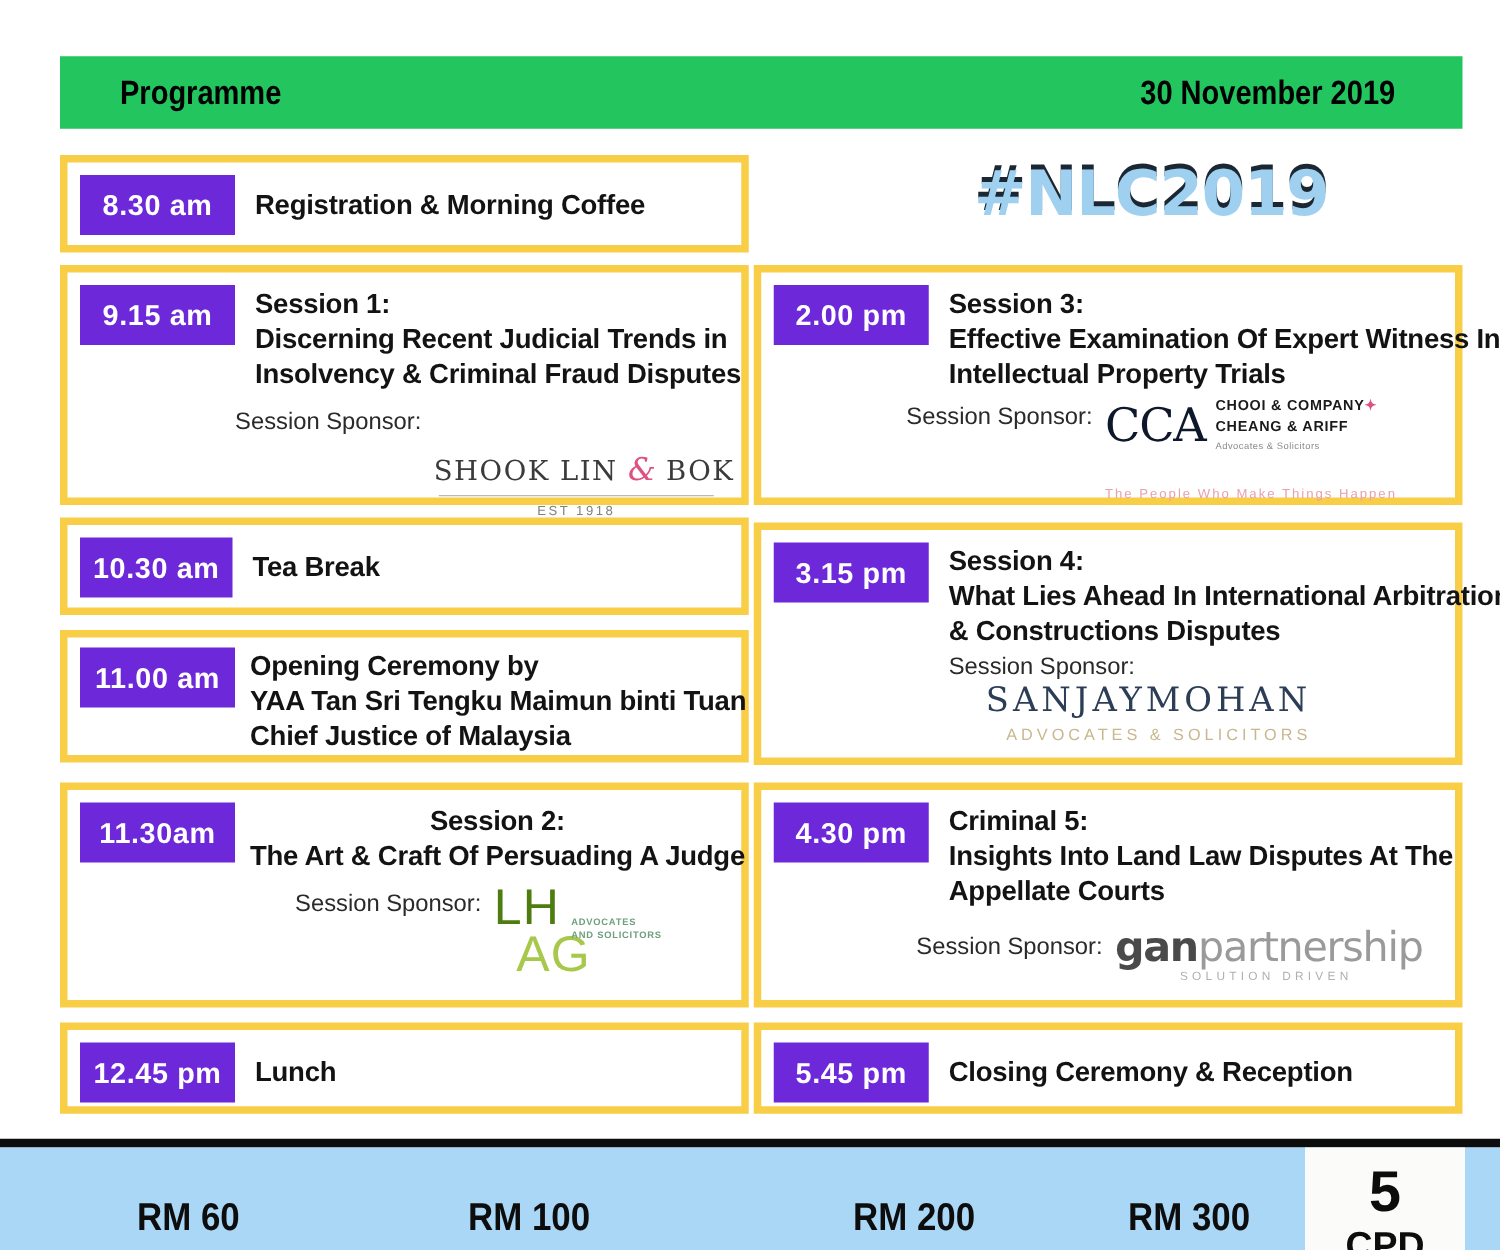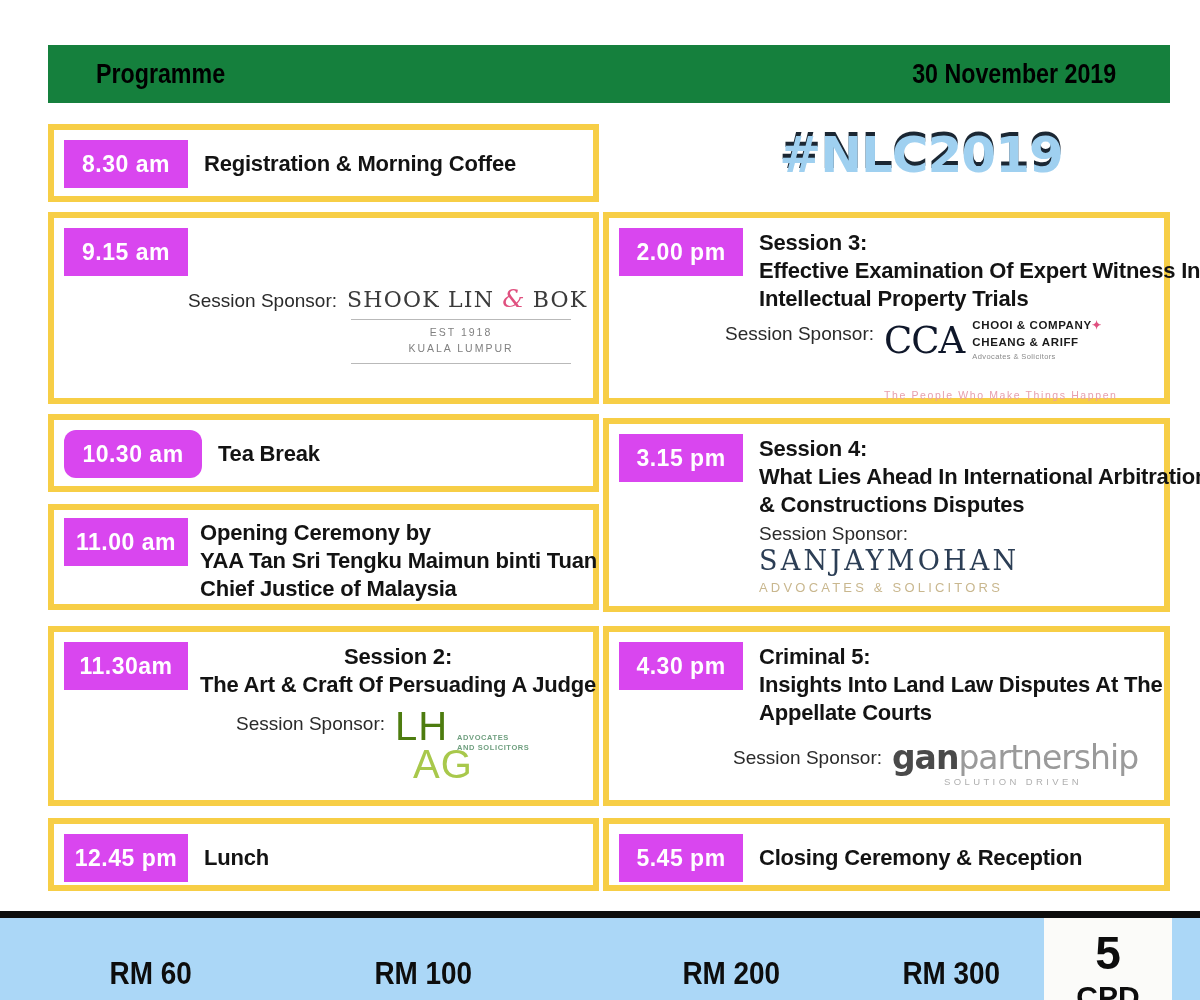--- a/index.html
+++ b/index.html
@@ -16,21 +16,21 @@
     color: #1a1a1a;
   }
 
   
   .header-bar {
     position: absolute;
     left: 48px;
     top: 45px;
     width: 1122px;
     height: 58px;
-    background: #15803d;
+    background: #22c55e;
     display: flex;
     align-items: center;
     justify-content: space-between;
     box-sizing: border-box;
     padding: 0 54px 0 48px;
   }
   .header-title, .header-date {
     font-family: "Liberation Sans Narrow", "Liberation Sans", sans-serif;
     font-weight: bold;
     font-size: 27px;
@@ -81,34 +81,34 @@
     width: 100%;
     height: 100%;
     padding: 10px 10px 8px 10px;
     box-sizing: border-box;
   }
   .row-flex {
     display: flex;
     align-items: flex-start;
   }
   .time-badge {
-    background: #d946ef;
+    background: #6d28d9;
     color: #ffffff;
     font-family: "Liberation Sans Narrow", "Liberation Sans", sans-serif;
     font-weight: bold;
     font-size: 23px;
     display: flex;
     align-items: center;
     justify-content: center;
     flex: 0 0 auto;
     width: 124px;
     height: 48px;
     letter-spacing: 0.5px;
   }
-  .time-badge.wide { width: 138px; border-radius: 12px; }
+  .time-badge.wide { width: 122px; }
   .session-text {
     padding-left: 16px;
     padding-top: 1px;
     font-family: "Liberation Sans Narrow", "Liberation Sans", sans-serif;
     font-weight: bold;
     font-size: 22px;
     line-height: 1.28;
     color: #131313;
     letter-spacing: -0.2px;
   }
@@ -134,20 +134,21 @@
   }
 
   
   .logo-shook { width: 228px; text-align: center; }
   .logo-shook .slb-main {
     font-family: "DejaVu Serif", serif;
     font-size: 22px;
     color: #3b3b3b;
     letter-spacing: 1.2px;
     white-space: nowrap;
+    margin-top: 40px;
   }
   .logo-shook .slb-amp {
     font-family: "DejaVu Serif", serif;
     font-style: italic;
     color: #E0507F;
     font-size: 25px;
     letter-spacing: 0;
   }
   .slb-rule { border-top: 1px solid #b9b9b9; margin: 6px 4px 5px 4px; }
   .slb-sub {
@@ -220,21 +221,21 @@
   .cca-tag {
     font-family: "Liberation Sans", sans-serif;
     font-size: 10.5px;
     color: #E8A0AE;
     letter-spacing: 1.6px;
     white-space: nowrap;
     margin-top: 26px;
   }
 
   
-  .logo-sanjay { width: 290px; text-align: left; }
+  .logo-sanjay { width: 290px; text-align: right; }
   .sanjay-main {
     font-family: "DejaVu Serif", serif;
     font-size: 27px;
     color: #2C3E55;
     letter-spacing: 3.2px;
     white-space: nowrap;
   }
   .sanjay-sub {
     font-family: "Liberation Sans", sans-serif;
     font-size: 13px;
@@ -340,20 +341,25 @@
         <span class="session-line">Registration &amp;  Morning Coffee</span>
       </div>
     </div>
   </div>
 </div>
 
 <div class="card" style="left:48px; top:212px; width:551px; height:192px;">
   <div class="card-inner">
     <div class="row-flex">
       <div class="time-badge">9.15 am</div>
+      <div class="session-text">
+        <span class="session-line">Session 1:</span>
+        <span class="session-line">Discerning Recent Judicial Trends in</span>
+        <span class="session-line">Insolvency &amp; Criminal Fraud Disputes</span>
+      </div>
     </div>
     <div class="sponsor-row">
       <div class="sponsor-label">Session Sponsor:</div>
       <div class="logo-shook">
         <div class="slb-main">
           <span>S</span><span>HOOK</span>
           <span>L</span><span>IN</span>
           <span class="slb-amp">&amp;</span>
           <span>B</span><span>OK</span>
         </div>

